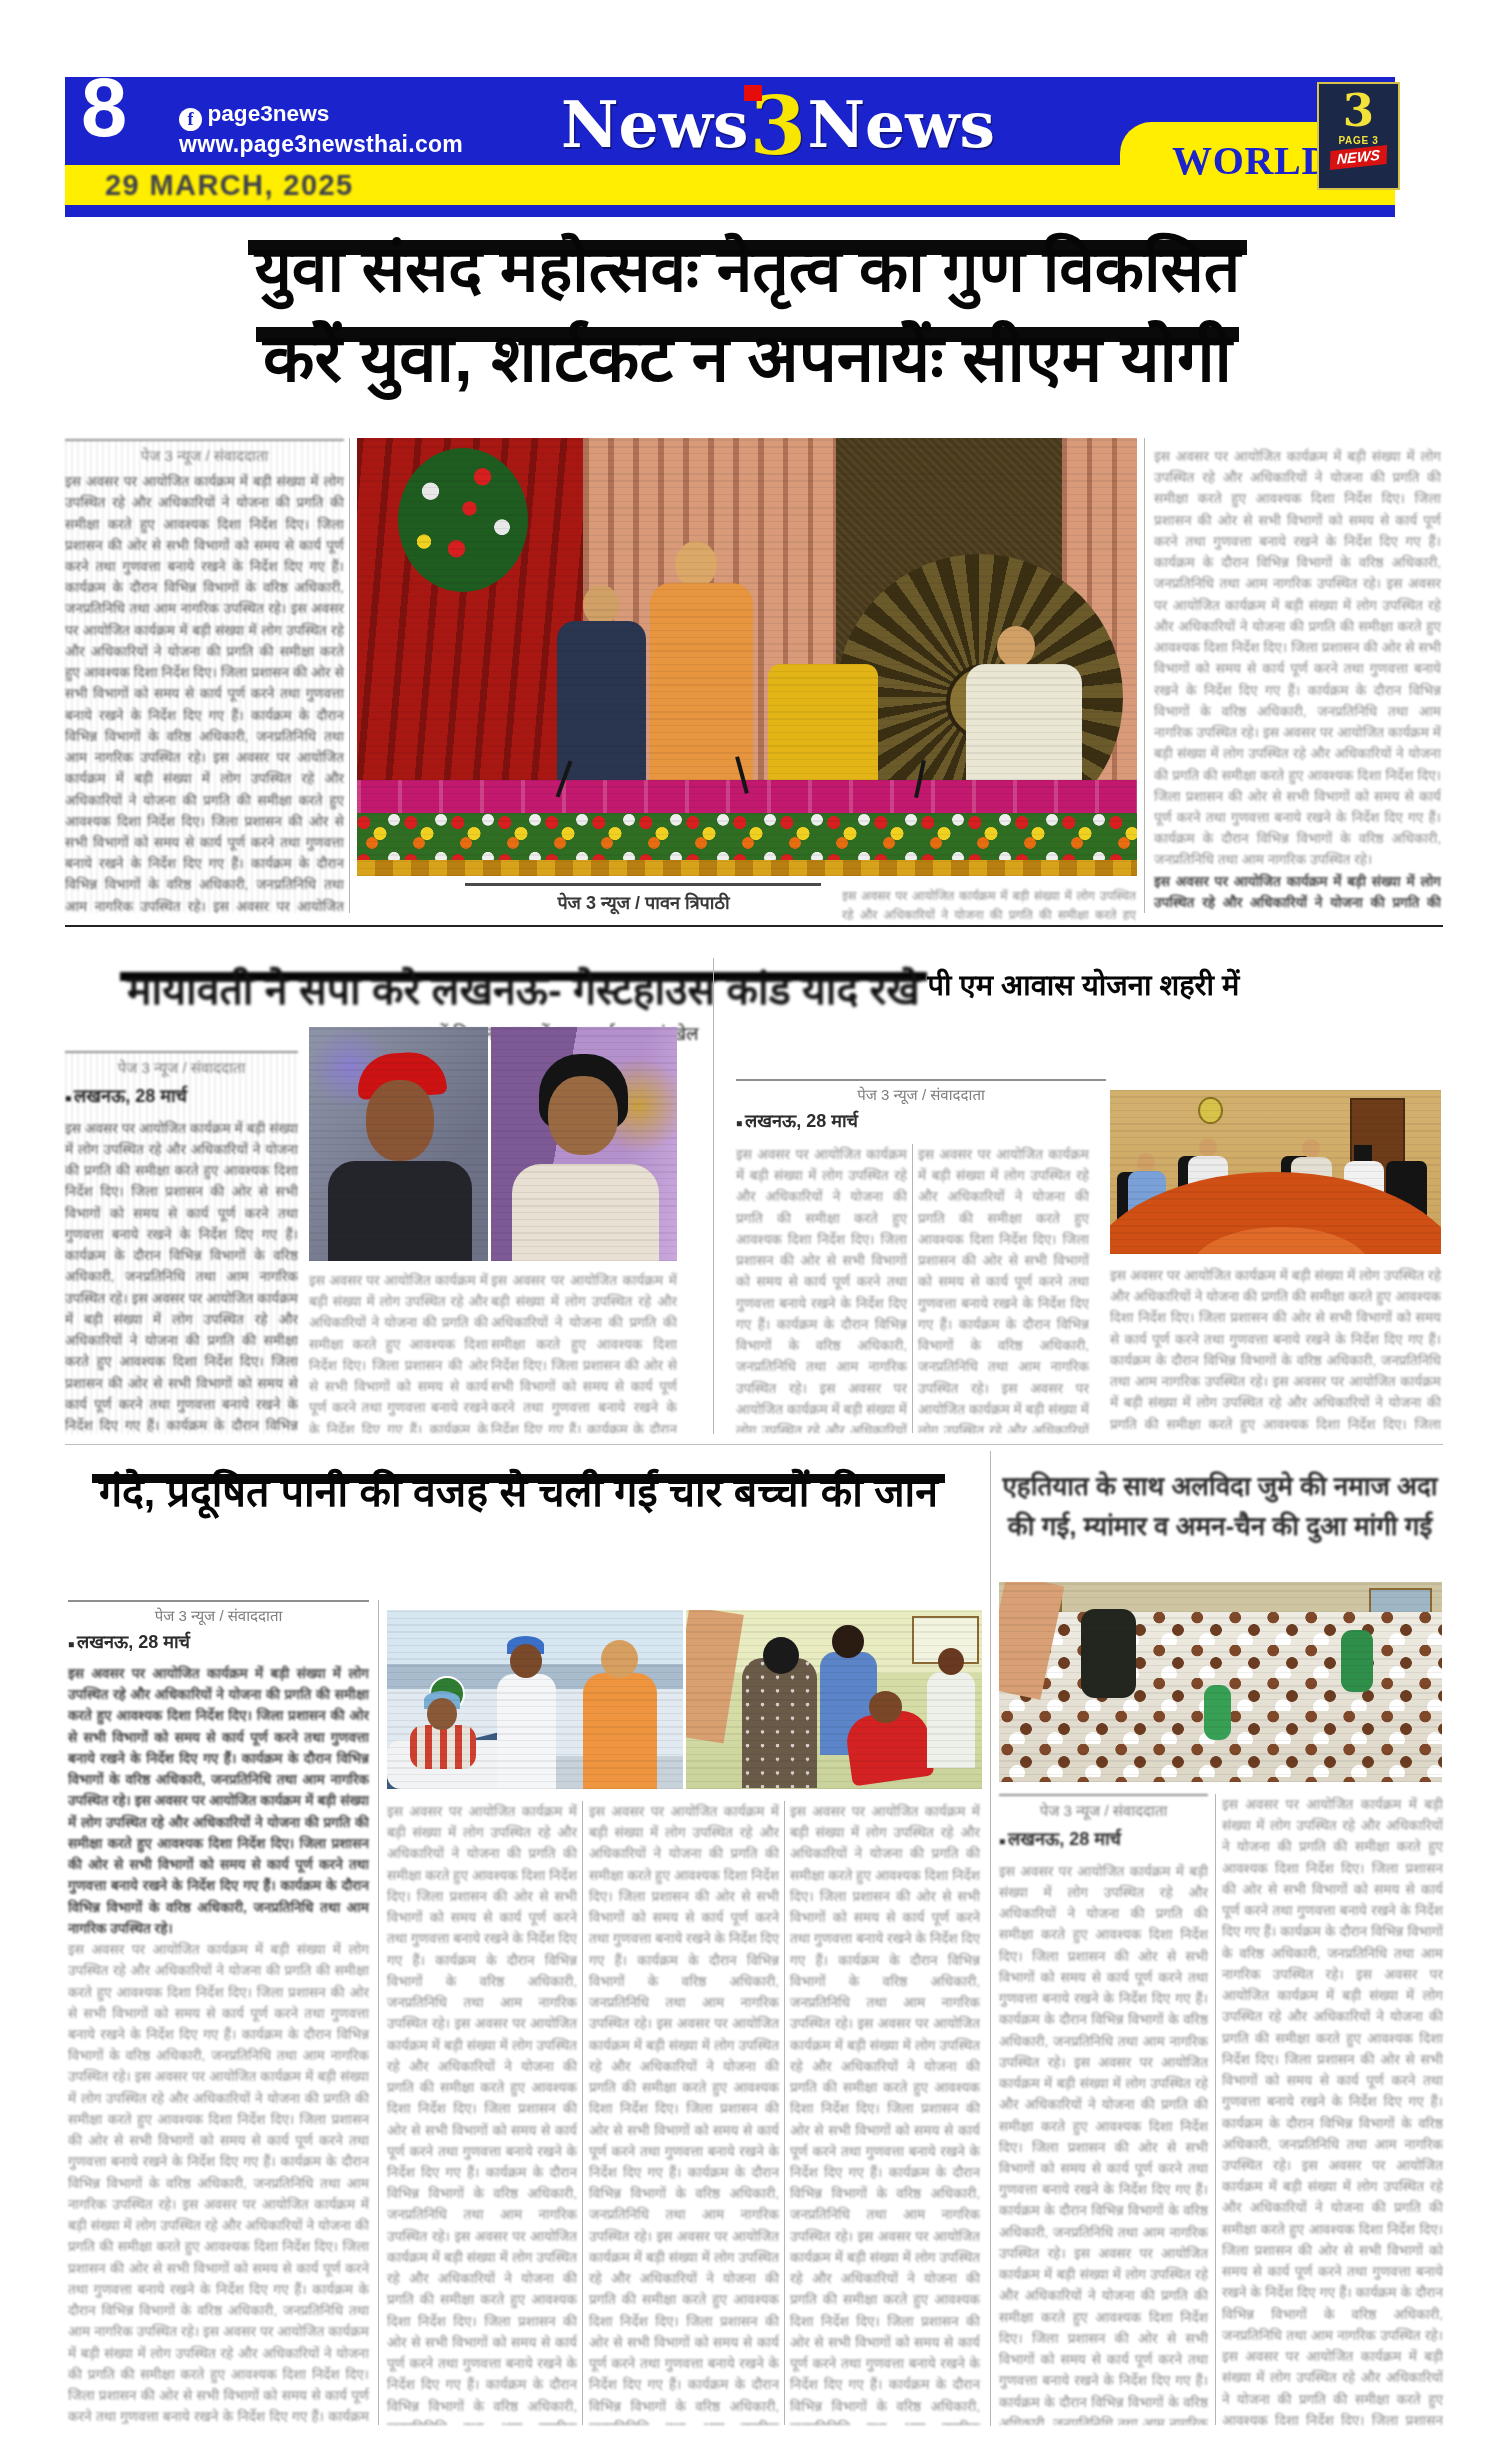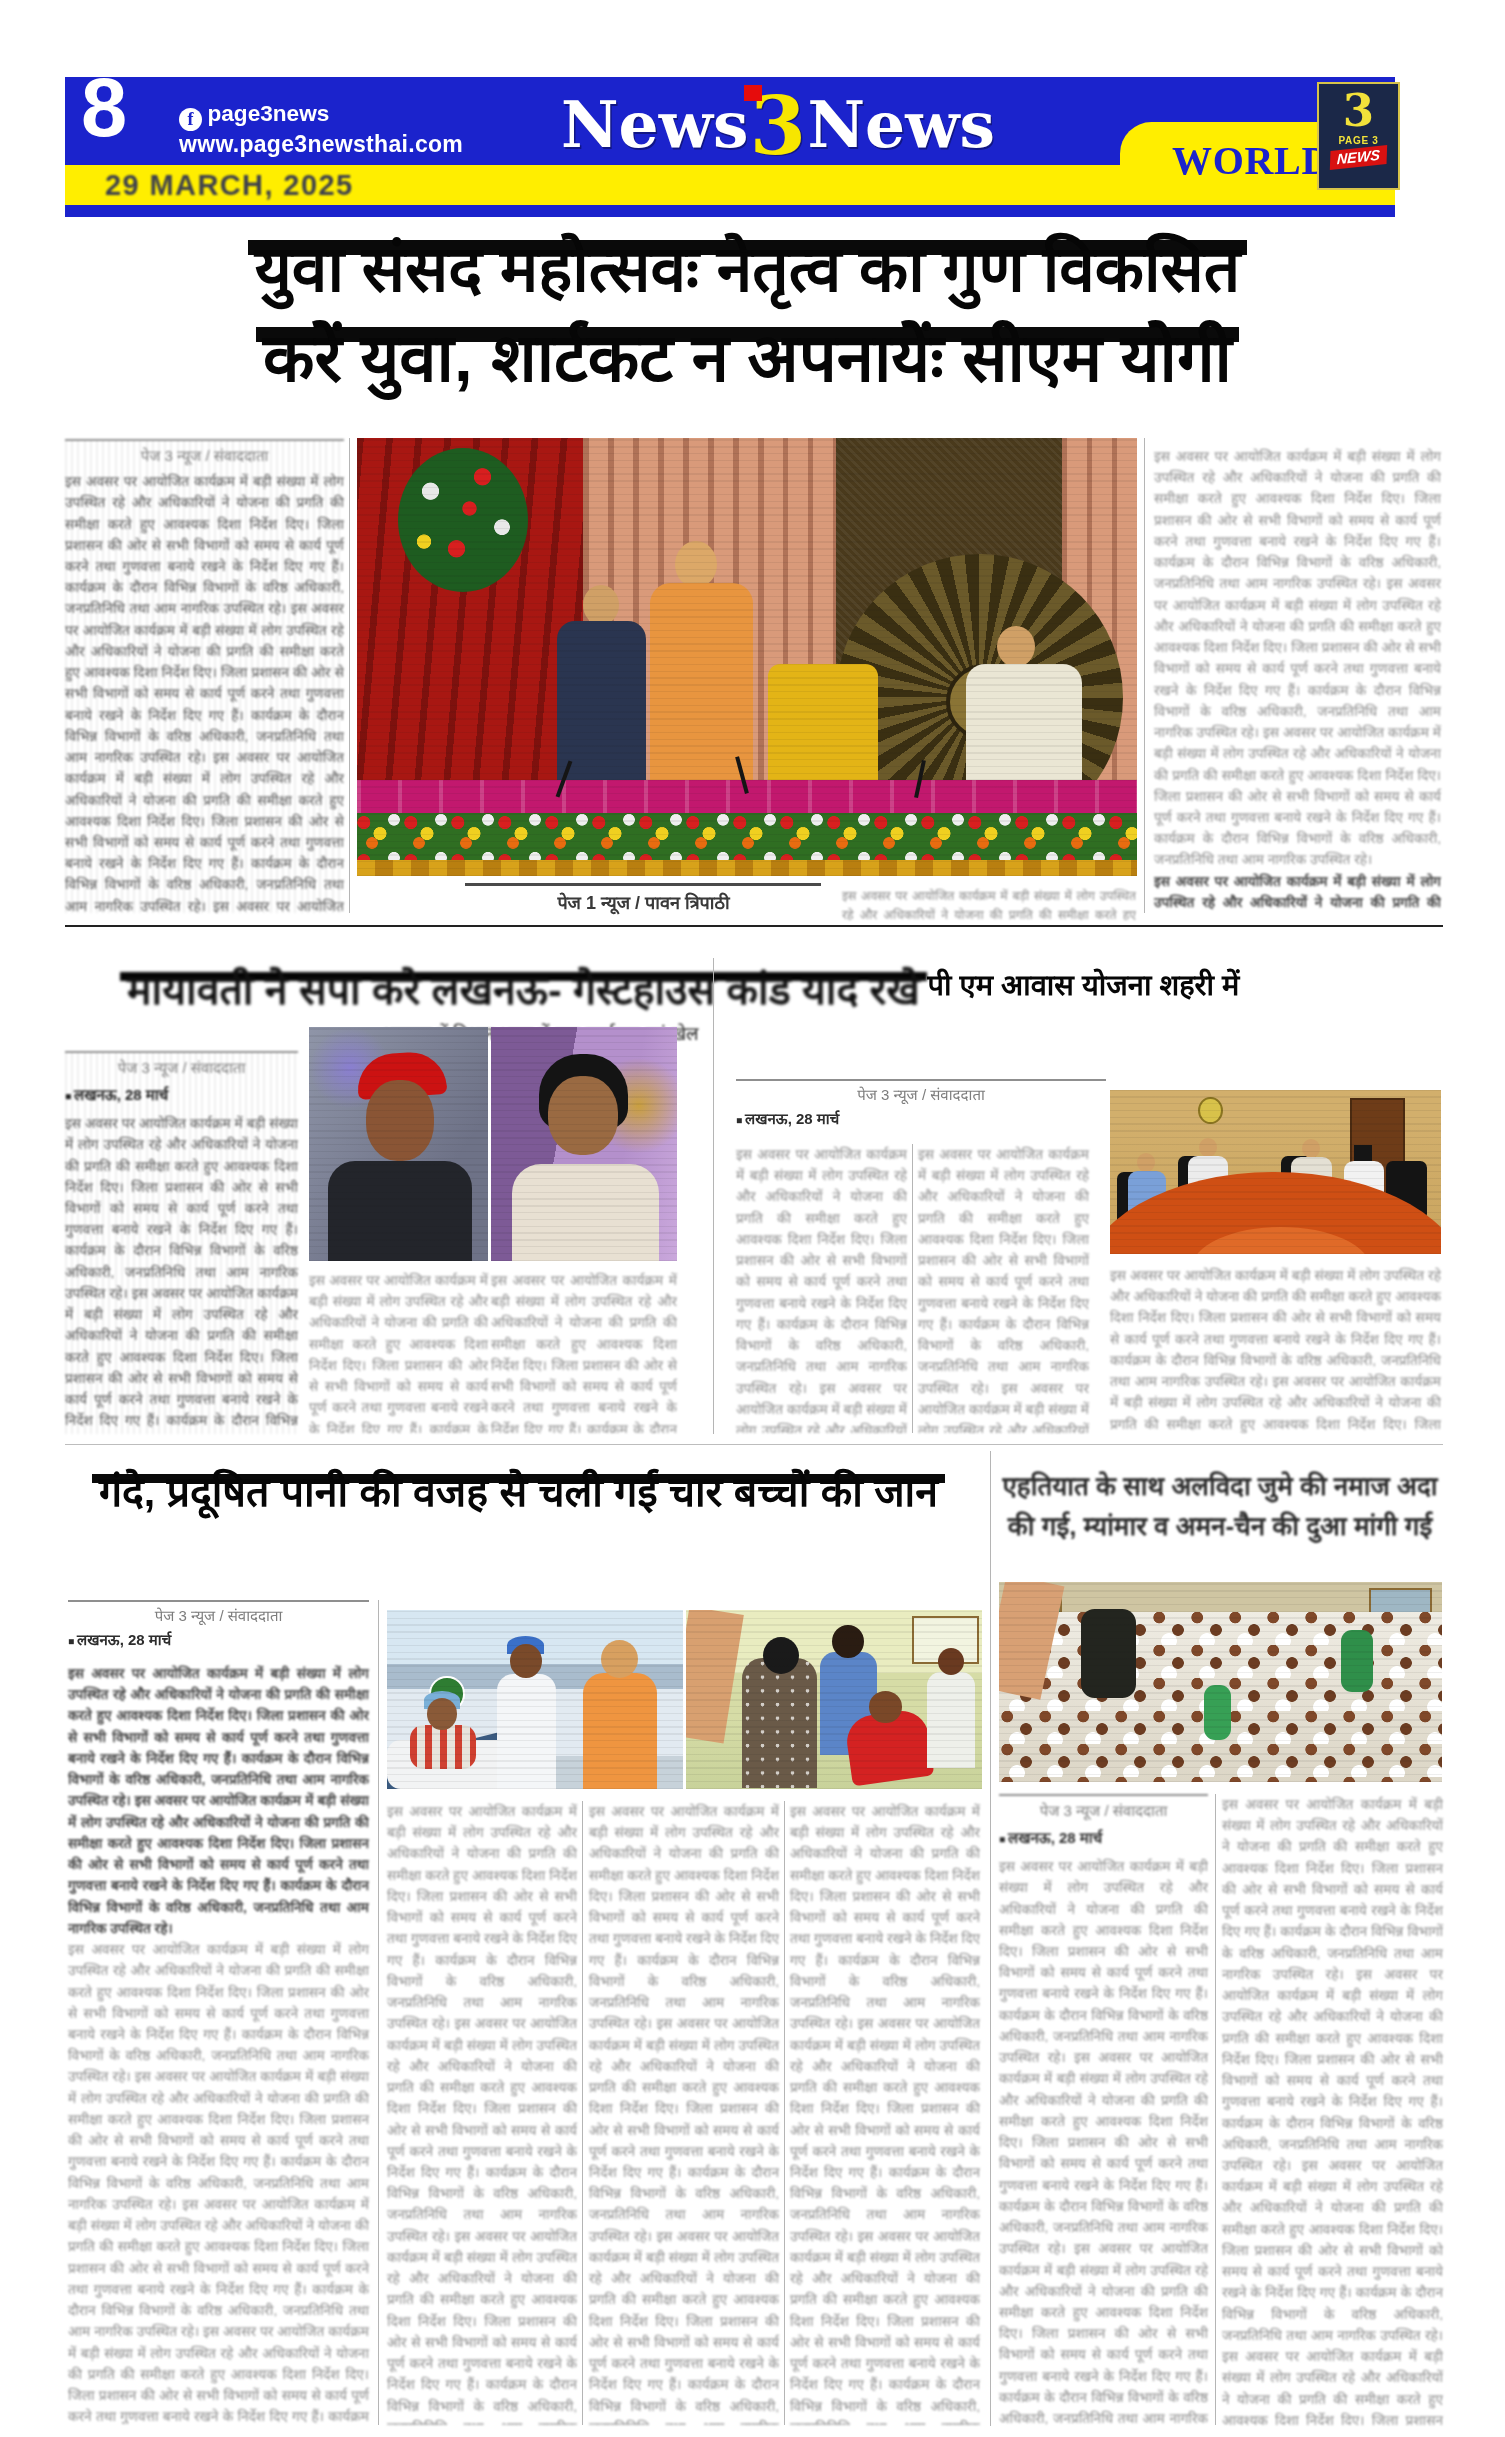--- a/index.html
+++ b/index.html
@@ -51,21 +51,21 @@
   .hrule{position:absolute;background:#222;height:2.1px;}
   .vsep{position:absolute;width:1.4px;background:#b5b5b5;}
   
   .col{position:absolute;overflow:hidden;text-align:justify;font-size:13.7px;line-height:1.55;color:#8d8d8d;
        filter:blur(0.8px);}
   .col.noisy{color:#5d5d5d;filter:blur(1px) contrast(1.15);
        background-image:repeating-linear-gradient(90deg,rgba(0,0,0,.06) 0 2.1px,transparent 2.1px 6.2px);}
   .col.darklead{color:#474747;font-weight:bold;}
   .byline{border-top:2.7px solid #8f8f8f;padding-top:2.7px;text-align:center;font-size:15px;color:#7d7d7d;
           filter:blur(0.6px);margin-bottom:4.1px;}
-  .dateline{font-weight:bold;color:#2d2d2d;font-size:15px;filter:blur(0.4px);margin:2.7px 0 6.8px 0;text-align:left;}
+  .dateline{font-weight:bold;color:#2d2d2d;font-size:18px;filter:blur(0.4px);margin:2.7px 0 6.8px 0;text-align:left;}
   .dateline::before{content:"■ ";font-size:10.3px;color:#2d2d2d;}
   .capline{font-weight:bold;color:#3a3a3a;font-size:18px;filter:blur(0.5px);}
   .caprule{position:absolute;height:2.7px;background:#4a4a4a;}
   
   .ph{position:absolute;overflow:hidden;}
   .ph *{position:absolute;}
   .ghost::after{content:"";position:absolute;inset:0;
      background:repeating-linear-gradient(0deg,rgba(20,20,20,.07) 0 1.4px,transparent 1.4px 6.8px);}
   
   .assembly{background:repeating-linear-gradient(90deg,#7c4e1d 0 29px,#9a6528 29px 57px);}
@@ -222,21 +222,21 @@
     <div class="head as-man2-h"></div>
     <div class="as-man2-b"></div>
     <div class="as-table"></div>
     <div class="as-mic" style="left:205px;top:322px;transform:rotate(20deg);"></div>
     <div class="as-mic" style="left:383px;top:318px;transform:rotate(-15deg);"></div>
     <div class="as-mic" style="left:561px;top:322px;transform:rotate(12deg);"></div>
     <div class="as-flowers"></div>
     <div class="as-garland"></div>
   </div>
   <div class="caprule" style="left:465px;top:883px;width:356px;"></div>
-  <div class="capline" style="position:absolute;left:452px;top:890px;width:383px;text-align:center;">पेज 1 न्यूज / पावन त्रिपाठी</div>
+  <div class="capline" style="position:absolute;left:452px;top:890px;width:383px;text-align:center;">पेज 3 न्यूज / पावन त्रिपाठी</div>
   <div class="col" style="left:842px;top:887px;width:294px;height:33px;font-size:12.3px;"><span>इस अवसर पर आयोजित कार्यक्रम में बड़ी संख्या में लोग उपस्थित रहे और अधिकारियों ने योजना की प्रगति की समीक्षा करते हुए आवश्यक दिशा निर्देश दिए। जिला प्रशासन की ओर से सभी विभागों को समय से कार्य पूर्ण करने तथा गुणवत्ता बनाये रखने के निर्देश दिए गए हैं। कार्यक्रम के दौरान विभिन्न विभागों के वरिष्ठ अधिकारी, जनप्रतिनिधि तथा आम नागरिक उपस्थित रहे।</span></div>
 
   <div class="vsep" style="left:349px;top:438px;height:475px;"></div>
   <div class="vsep" style="left:1144px;top:438px;height:475px;"></div>
 
   <div class="col" style="left:1154px;top:446px;width:287px;height:467px;">
     <span>इस अवसर पर आयोजित कार्यक्रम में बड़ी संख्या में लोग उपस्थित रहे और अधिकारियों ने योजना की प्रगति की समीक्षा करते हुए आवश्यक दिशा निर्देश दिए। जिला प्रशासन की ओर से सभी विभागों को समय से कार्य पूर्ण करने तथा गुणवत्ता बनाये रखने के निर्देश दिए गए हैं। कार्यक्रम के दौरान विभिन्न विभागों के वरिष्ठ अधिकारी, जनप्रतिनिधि तथा आम नागरिक उपस्थित रहे। इस अवसर पर आयोजित कार्यक्रम में बड़ी संख्या में लोग उपस्थित रहे और अधिकारियों ने योजना की प्रगति की समीक्षा करते हुए आवश्यक दिशा निर्देश दिए। जिला प्रशासन की ओर से सभी विभागों को समय से कार्य पूर्ण करने तथा गुणवत्ता बनाये रखने के निर्देश दिए गए हैं। कार्यक्रम के दौरान विभिन्न विभागों के वरिष्ठ अधिकारी, जनप्रतिनिधि तथा आम नागरिक उपस्थित रहे। इस अवसर पर आयोजित कार्यक्रम में बड़ी संख्या में लोग उपस्थित रहे और अधिकारियों ने योजना की प्रगति की समीक्षा करते हुए आवश्यक दिशा निर्देश दिए। जिला प्रशासन की ओर से सभी विभागों को समय से कार्य पूर्ण करने तथा गुणवत्ता बनाये रखने के निर्देश दिए गए हैं। कार्यक्रम के दौरान विभिन्न विभागों के वरिष्ठ अधिकारी, जनप्रतिनिधि तथा आम नागरिक उपस्थित रहे।</span>
     <div class="col darklead" style="position:static;filter:blur(0.6px);">इस अवसर पर आयोजित कार्यक्रम में बड़ी संख्या में लोग उपस्थित रहे और अधिकारियों ने योजना की प्रगति की समीक्षा करते हुए आवश्यक दिशा निर्देश दिए। जिला प्रशासन की ओर से सभी विभागों को समय से कार्य पूर्ण करने तथा गुणवत्ता बनाये रखने के निर्देश दिए गए हैं। कार्यक्रम के दौरान विभिन्न विभागों के वरिष्ठ अधिकारी, जनप्रतिनिधि तथा आम नागरिक उपस्थित रहे।</div>
     
   </div>

